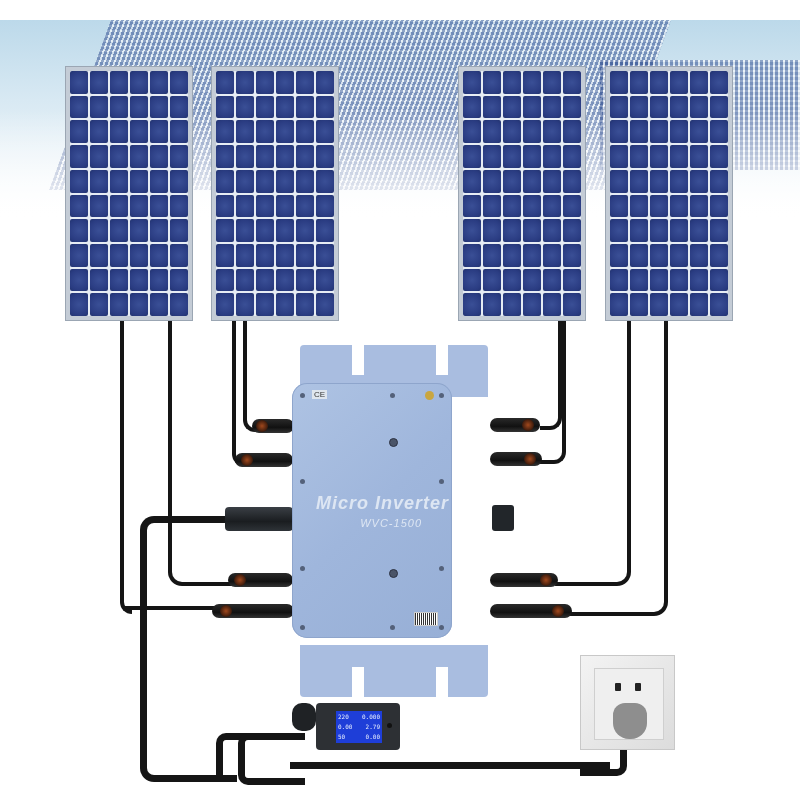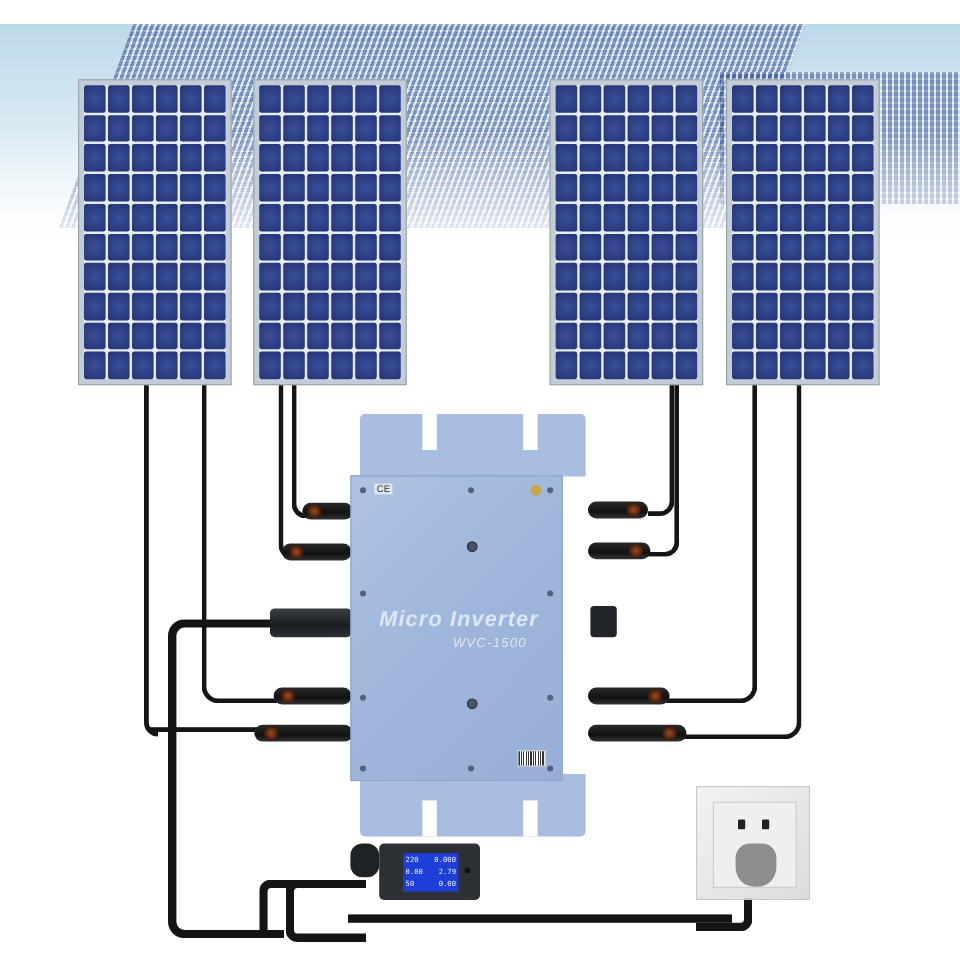--- a/index.html
+++ b/index.html
@@ -10,21 +10,21 @@
     background-image:repeating-linear-gradient(90deg,rgba(40,70,140,.55) 0 3px,rgba(255,255,255,.6) 3px 5px),
                      repeating-linear-gradient(0deg,rgba(40,70,140,.35) 0 3px,rgba(255,255,255,.5) 3px 5px);
     opacity:.75;}
   .bg-fade{position:absolute;left:0;top:110px;width:800px;height:120px;background:linear-gradient(180deg,rgba(255,255,255,0),#fff 90%);}
   .panel{position:absolute;top:66px;width:128px;height:255px;background:#c4ccd6;border:1px solid #9ba6b3;box-sizing:border-box;padding:4px;}
   .panel-grid{width:100%;height:100%;display:grid;grid-template-columns:repeat(6,1fr);grid-template-rows:repeat(10,1fr);gap:2px;background:#e6ecf4;}
   .cell{background:radial-gradient(circle at 50% 50%,#3a4f96 0%,#2a3c82 70%,#22336f 100%);border-radius:2px;}
   .cable{position:absolute;border:0 solid #151515;}
   .mount{position:absolute;left:300px;width:188px;background:#a9bde0;}
   .slot{position:absolute;width:12px;height:30px;background:#fff;}
-  .inverter{position:absolute;left:292px;top:396px;width:177px;height:255px;background:linear-gradient(135deg,#aec3e3 0%,#9fb6dc 50%,#97afd6 100%);border-radius:0;box-shadow:inset 0 0 0 1px #8ea5cc;}
+  .inverter{position:absolute;left:292px;top:383px;width:160px;height:255px;background:linear-gradient(135deg,#aec3e3 0%,#9fb6dc 50%,#97afd6 100%);border-radius:15px;box-shadow:inset 0 0 0 1px #8ea5cc;}
   .screw{position:absolute;width:5px;height:5px;border-radius:50%;background:#54617a;}
   .inv-title{position:absolute;left:24px;top:110px;font-style:italic;font-weight:bold;font-size:18px;color:#dde6f3;letter-spacing:1px;}
   .inv-model{position:absolute;right:30px;top:134px;font-style:italic;font-size:11px;color:#dde6f3;letter-spacing:1px;}
   .ce{position:absolute;left:20px;top:7px;font-size:8px;color:#333;background:#dfe6ee;padding:0 2px;}
   .ground{position:absolute;right:18px;top:8px;width:9px;height:9px;border-radius:50%;background:#c9a640;}
   .led{position:absolute;width:7px;height:7px;border-radius:50%;background:#4a5468;border:1px solid #2c3242;}
   .barcode{position:absolute;right:14px;bottom:12px;width:22px;height:12px;background:repeating-linear-gradient(90deg,#333 0 1px,#fff 1px 2px);border:1px solid #ccc;}
   .conn{position:absolute;height:14px;border-radius:7px;background:linear-gradient(180deg,#2a2a2a,#111 60%,#333);}
   .conn .band{position:absolute;top:1px;width:12px;height:12px;border-radius:6px;background:radial-gradient(circle,#a0481d 0%,#3a1a0c 70%);}
   .ac-conn{position:absolute;left:225px;top:507px;width:68px;height:24px;border-radius:4px;background:linear-gradient(180deg,#3a3f45,#1a1d20 60%,#2e3338);}

